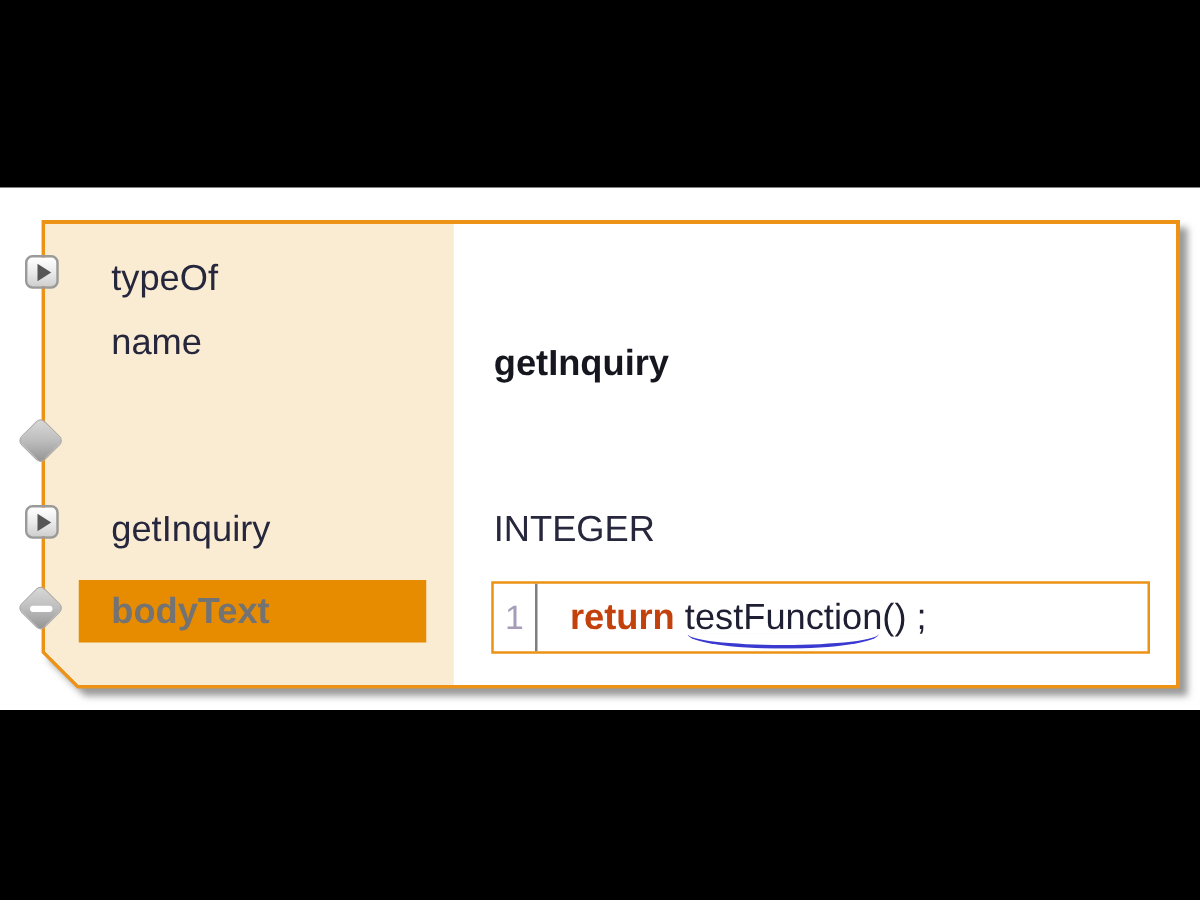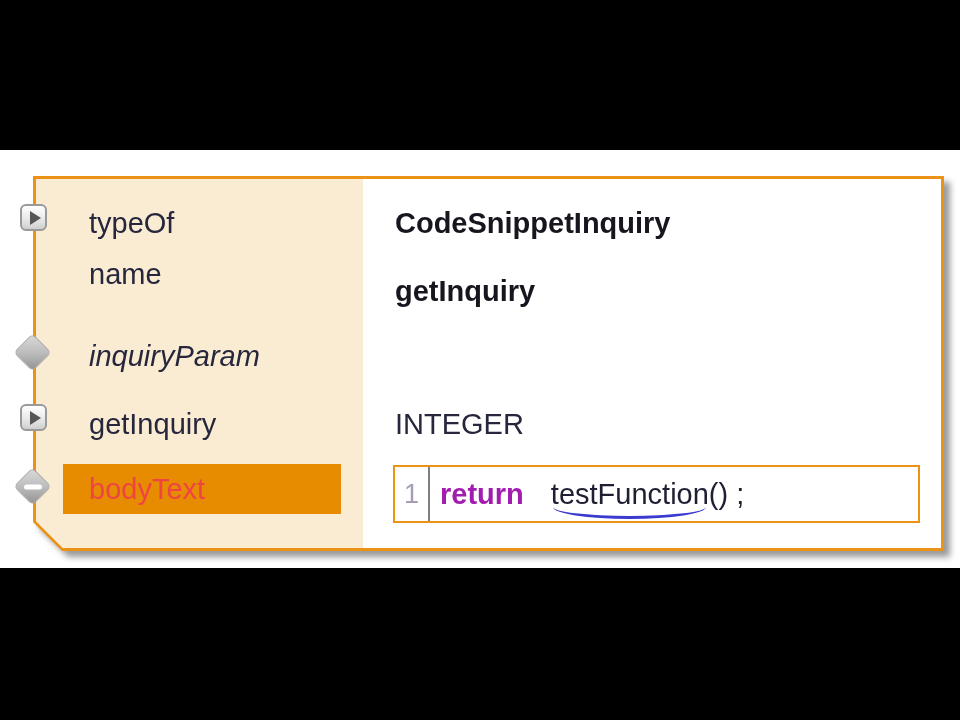--- a/index.html
+++ b/index.html
@@ -26,21 +26,21 @@
     clip-path: polygon(0 0, 100% 0, 100% 100%, 27px 100%, 0 calc(100% - 27px));
     text-align: right;
   }
   .left-col { position:absolute; left:0; top:0; bottom:0; width:327px; background:#FAECD2; }
 
   .row-label {
     position:absolute; left:53px; height:36px; line-height:36px;
     font-size:29px; color:#26263C; white-space:nowrap;
   }
   .row-label.italic { font-style:italic; }
-  .row-label.selected { color:#ef4444; z-index:3; }
+  .row-label.selected { color:#737373; z-index:3;font-weight:bold; }
 
   .highlight-bar {
     position:absolute; left:27px; top:285px; width:278px; height:50px;
     background:#E78C00; z-index:2;
   }
   .row-label.selected { top:292px; }
 
   .row-value {
     position:absolute; left:359px; height:36px; line-height:36px;
     font-size:29px; color:#16161F; font-weight:bold; white-space:nowrap;
@@ -77,22 +77,22 @@
   }
   .gutter {
     width:33px; display:flex; align-items:center; justify-content:center;
     font-size:27px; color:#A79CB8;
   }
   .gutter-sep { width:2px; background:#7f7f7f; }
   .code-line {
     flex:1; display:flex; align-items:center; padding-left:10px;
     font-size:29px; color:#1F1F33; white-space:pre;
   }
-  .kw { font-weight:bold; color:#a21caf; }
-  .fn { position:relative;margin-left:19px; }
+  .kw { font-weight:bold; color:#c2410c;margin-left:16px; }
+  .fn { position:relative; }
   .fn::after {
     content:""; position:absolute; left:2px; right:3px; bottom:-8px; height:9px;
     border-bottom:3px solid #3A3AD0;
     border-radius:0 0 50% 50% / 0 0 100% 100%;
   }
 </style>
 </head>
 <body>
 
 <div class="canvas-band"></div>
@@ -102,25 +102,23 @@
   <div class="panel-wrap">
     <div class="panel">
       <div class="panel-inner">
 
         <div class="left-col"></div>
 
         <div class="highlight-bar"></div>
 
         <div class="row-label" style="top:26px">typeOf</div>
         <div class="row-label" style="top:77px">name</div>
-        <div class="row-label italic" style="top:159px">inquiryParam</div>
         <div class="row-label" style="top:227px">getInquiry</div>
         <div class="row-label selected">bodyText</div>
 
-        <div class="row-value" style="top:26px">CodeSnippetInquiry</div>
         <div class="row-value" style="top:94px">getInquiry</div>
         <div class="row-value regular" style="top:227px">INTEGER</div>
 
         <div class="code-editor">
           <div class="gutter">1</div>
           <div class="gutter-sep"></div>
           <div class="code-line"><span class="kw">return</span><span> </span><span class="fn">testFunction</span><span>() ;</span></div>
         </div>
 
       </div>

